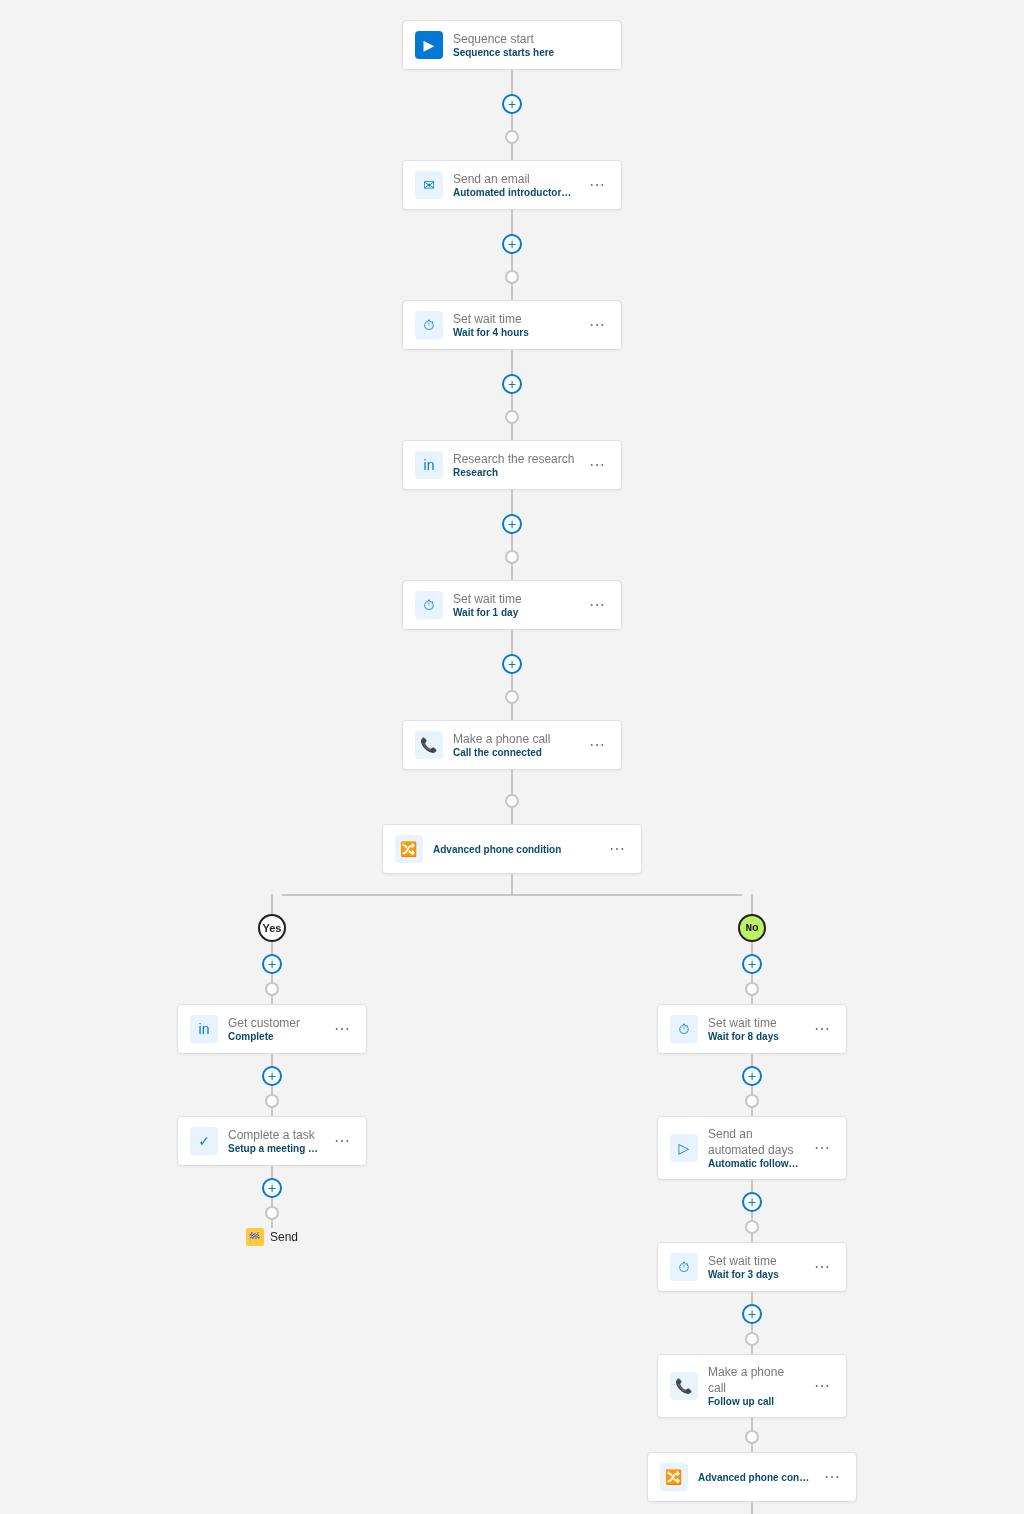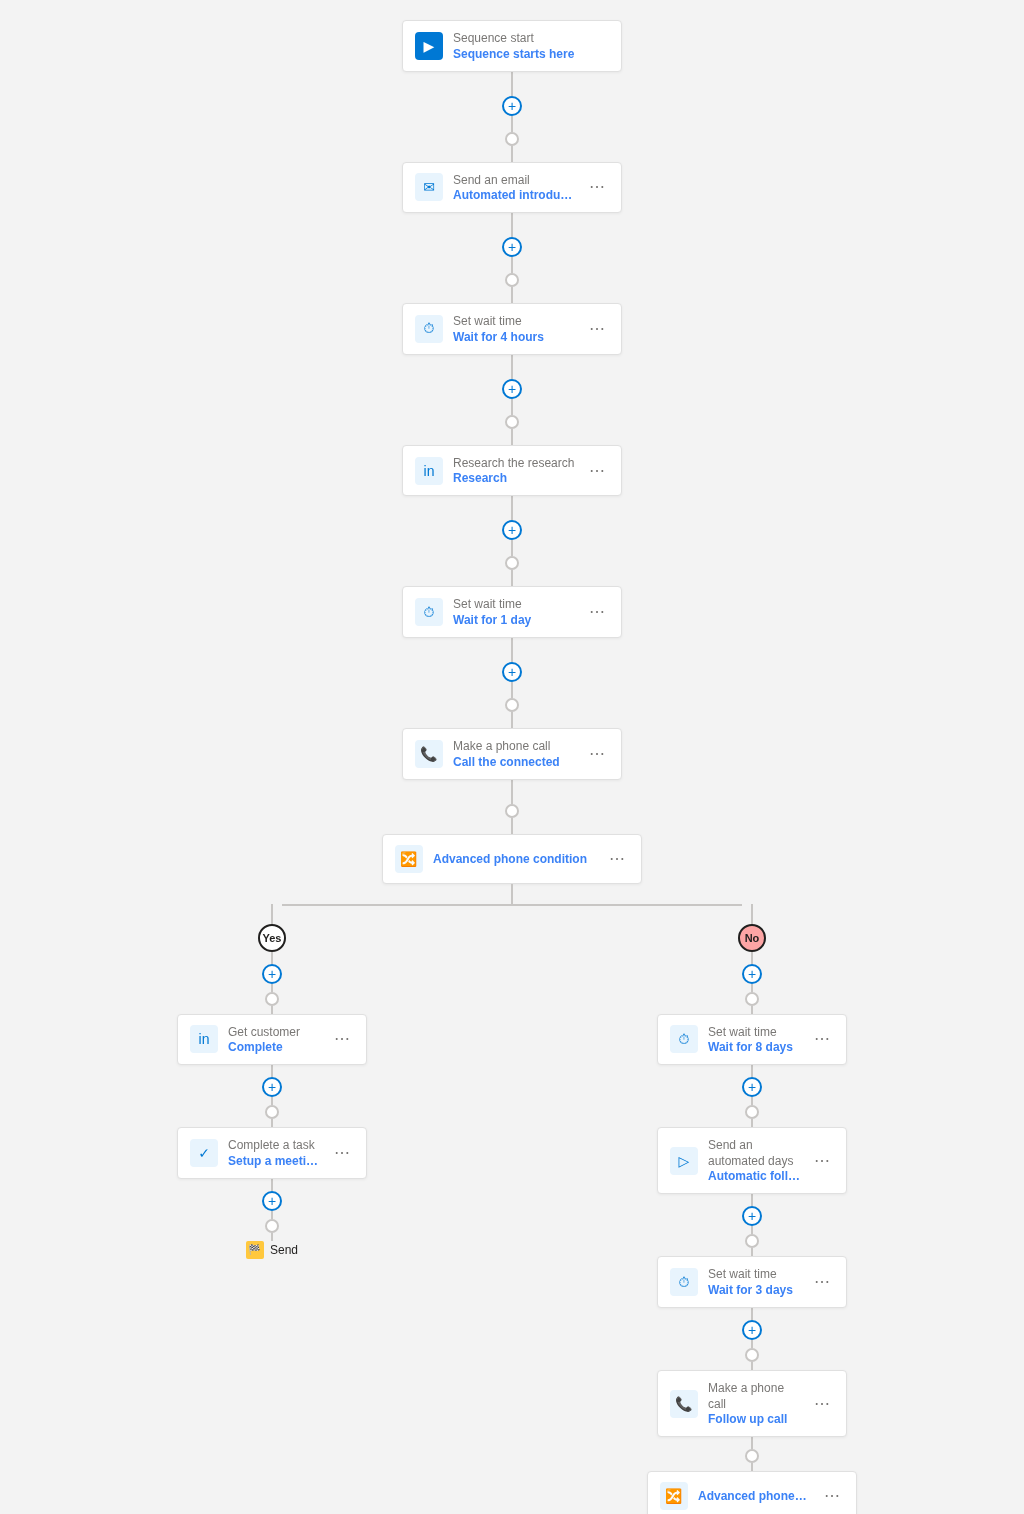--- a/index.html
+++ b/index.html
@@ -50,23 +50,23 @@
     .icon-blue { background: #0078d4; color: #fff; }
     .icon-light { background: #e8f4fd; color: #0078d4; }
 
     .card-content { flex: 1; min-width: 0; }
     .card-label {
       font-size: 12px;
       color: #797775;
       line-height: 1.3;
     }
     .card-title {
-      font-size: 12px;
+      font-size: 10px;
       font-weight: 600;
-      color: #3b82f6;
+      color: #0c4a6e;
       white-space: nowrap;
       overflow: hidden;
       text-overflow: ellipsis;
     }
     .card-more {
       color: #797775;
       font-size: 16px;
       cursor: pointer;
       padding: 2px 4px;
       line-height: 1;
@@ -123,21 +123,21 @@
       background: #fff;
       display: flex;
       align-items: center;
       justify-content: center;
       font-size: 11px;
       font-weight: 600;
       color: #201f1e;
       flex-shrink: 0;
     }
     .badge-yes { background: #fff; }
-    .badge-no { background: #fca5a5; }
+    .badge-no { background: #bef264; font-family: Liberation Mono, monospace; }
 
     .exit-node {
       display: flex;
       align-items: center;
       gap: 6px;
       font-size: 12px;
       color: #201f1e;
     }
     .exit-icon {
       width: 18px;

